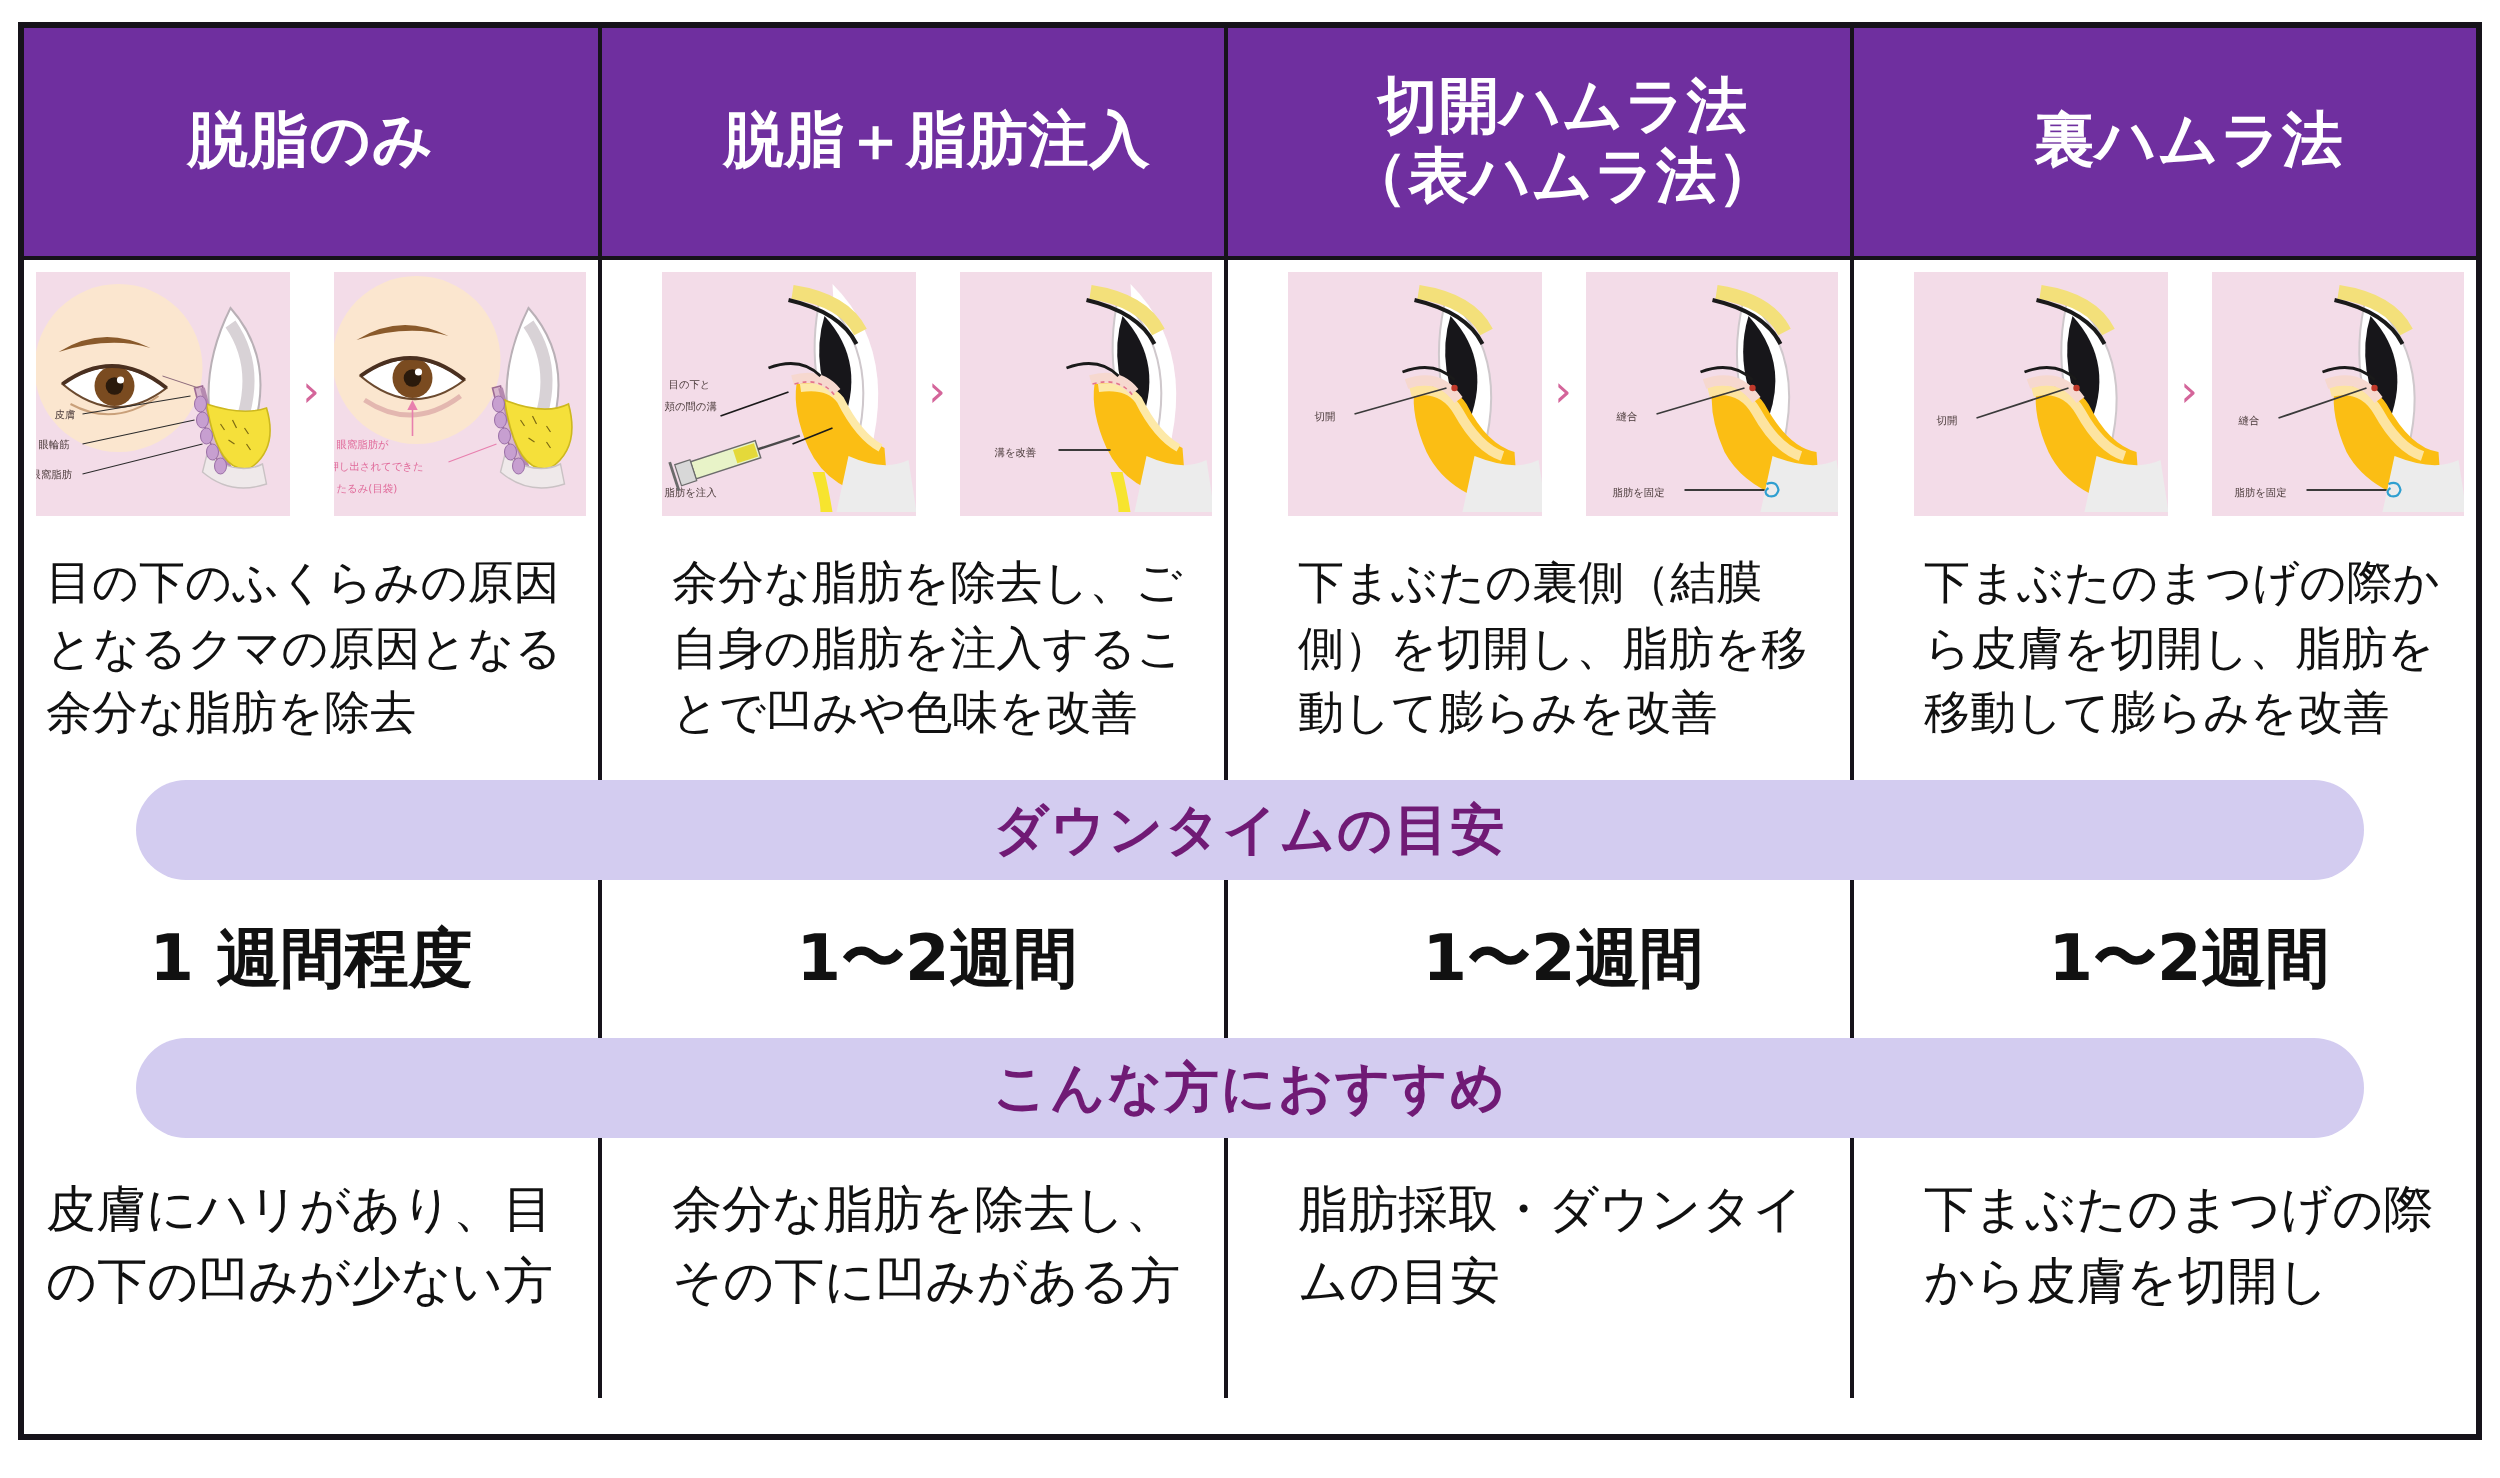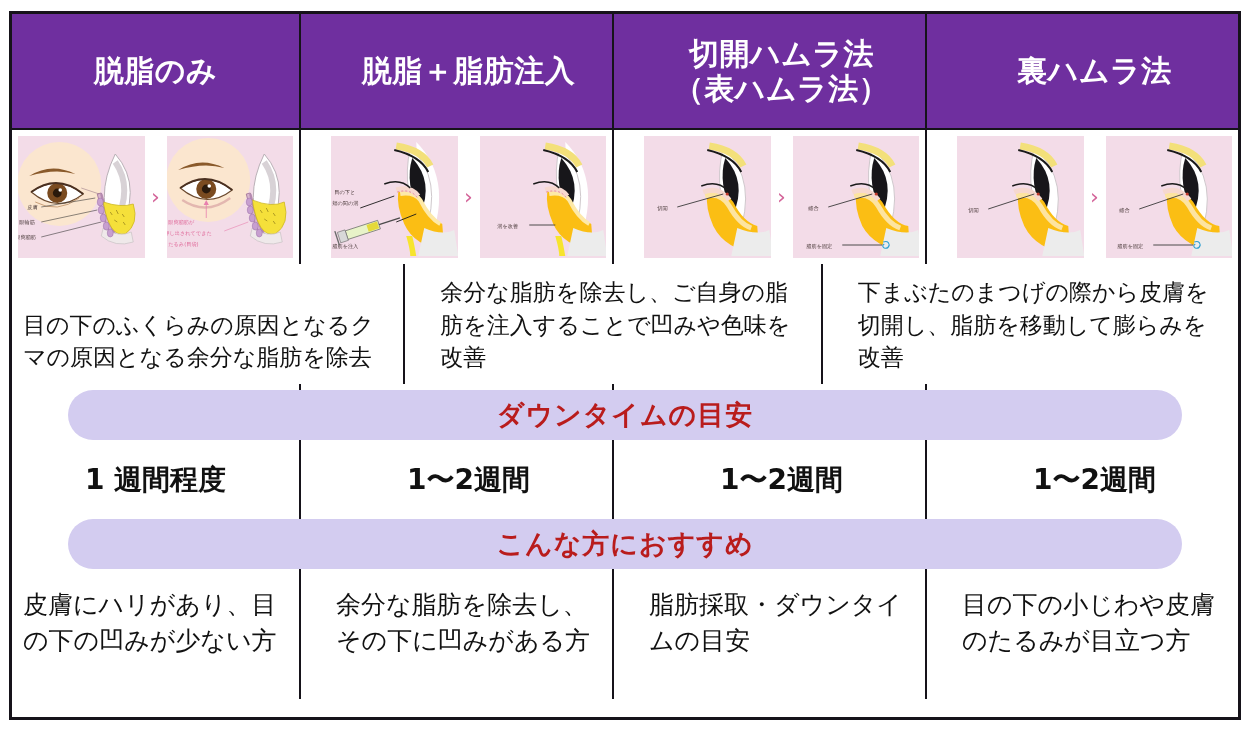--- a/index.html
+++ b/index.html
@@ -41,27 +41,27 @@
   .desc-txt{font-size:23px;line-height:1.42;text-align:left;
             font-family:"DejaVu Sans","Liberation Sans",sans-serif;}
 
   
   .band{position:relative;height:62px;}
   .band .row{height:100%;}
   .band .cell{background:transparent;}
   .pill{position:absolute;left:56px;right:56px;top:6px;height:50px;
         background:#d3ccf0;border-radius:26px;
         display:flex;align-items:center;justify-content:center;z-index:3;}
-  .pill-txt{font-size:27px;font-weight:bold;color:#b91c1c;letter-spacing:1px;
+  .pill-txt{font-size:27px;font-weight:bold;color:#701a75;letter-spacing:1px;
             font-family:"DejaVu Sans","Liberation Sans",sans-serif;}
 
   
   .val-row{height:67px;}
   .val-cell{align-items:center;justify-content:center;}
-  .val-txt{font-size:28px;font-weight:bold;text-align:center;
+  .val-txt{font-size:32px;font-weight:bold;text-align:center;
            font-family:"DejaVu Sans","Liberation Sans",sans-serif;}
 
   
   .rec-row{height:124px;}
   .rec-cell{padding:12px 11px;justify-content:flex-start;}
   .rec-txt{font-size:25px;line-height:1.45;text-align:left;
            font-family:"DejaVu Sans","Liberation Sans",sans-serif;}
   .lbl{font-size:5.2px;fill:#4a3a3a;font-family:"DejaVu Sans",sans-serif;}
   .lbl-pink{font-size:5.2px;fill:#e06a9a;font-family:"DejaVu Sans",sans-serif;}
 </style>
@@ -334,20 +334,23 @@
     </div>
 
     <div class="row desc-row">
       <div class="cell desc-cell" style="flex:1">
         <span class="desc-txt">目の下のふくらみの原因となるクマの原因となる余分な脂肪を除去</span>
       </div>
       <div class="cell desc-cell" style="flex:1">
         <span class="desc-txt">余分な脂肪を除去し、ご自身の脂肪を注入することで凹みや色味を改善</span>
       </div>
       <div class="cell desc-cell" style="flex:1">
+        <span class="desc-txt">下まぶたの裏側（結膜側）を切開し、脂肪を移動して膨らみを改善</span>
+      </div>
+      <div class="cell desc-cell" style="flex:1">
         <span class="desc-txt">下まぶたのまつげの際から皮膚を切開し、脂肪を移動して膨らみを改善</span>
       </div>
     </div>
 
     <div class="band">
       <div class="row">
         <div class="cell" style="flex:1"></div>
         <div class="cell" style="flex:1"></div>
         <div class="cell" style="flex:1"></div>
         <div class="cell" style="flex:1"></div>
@@ -388,18 +391,18 @@
       <div class="cell rec-cell" style="flex:1">
         <span class="rec-txt">皮膚にハリがあり、目の下の凹みが少ない方</span>
       </div>
       <div class="cell rec-cell" style="flex:1">
         <span class="rec-txt">余分な脂肪を除去し、その下に凹みがある方</span>
       </div>
       <div class="cell rec-cell" style="flex:1">
         <span class="rec-txt">脂肪採取・ダウンタイムの目安</span>
       </div>
       <div class="cell rec-cell" style="flex:1">
-        <span class="rec-txt">目の下の小じわや皮膚のたるみが目立つ方</span>
+        <span class="rec-txt">下まぶたのまつげの際から皮膚を切開し</span>
       </div>
     </div>
 
   </div>
 </div>
 
 </body></html>

